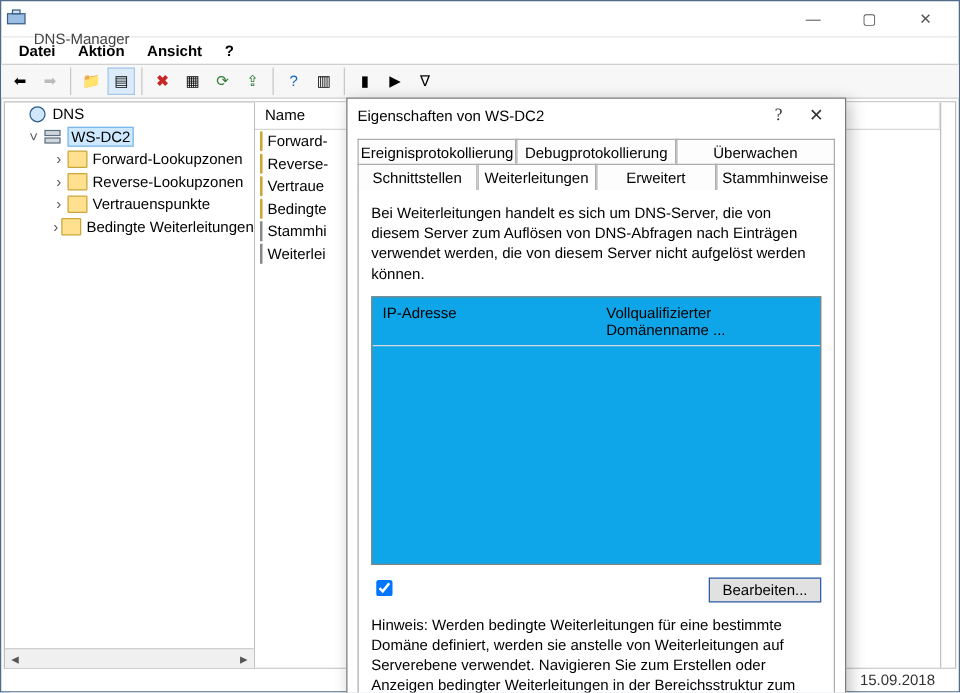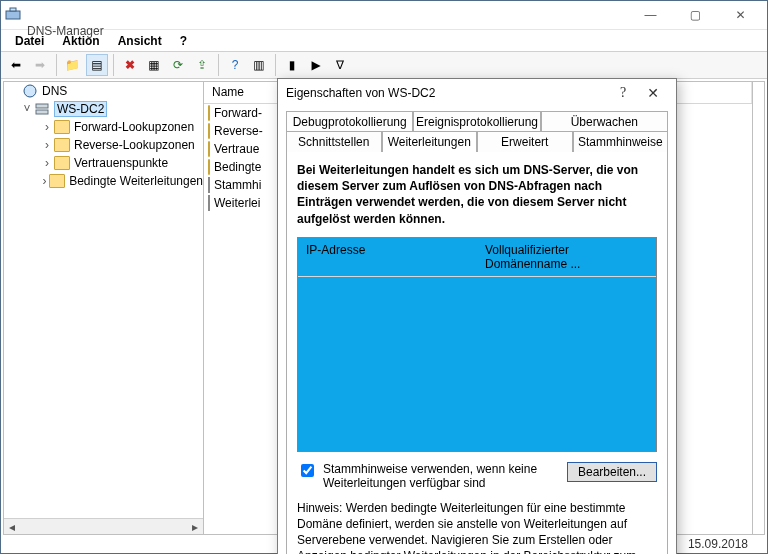--- a/index.html
+++ b/index.html
@@ -48,21 +48,21 @@
   .dlg-title{ height:28px; display:flex; align-items:center; padding:0 8px; font-size:13px;}
   .dlg-title .t{ flex:1;}
   .dlg-title .hb{ width:30px; text-align:center; font-family: "Segoe UI"; font-size:14px; color:#333;}
   .dlg-body{ padding:4px 8px 10px 8px;}
   .tab-strip{ display:flex; flex-wrap:wrap; }
   .tab{ border:1px solid #adadad; border-bottom:none; background:#fdfdfd; padding:3px 0; text-align:center; margin-bottom:-1px; position:relative;}
   .tab.row1{ flex:1 1 33.33%;}
   .tab.row2{ flex:1 1 25%;}
   .tab.active{ background:#fff; z-index:2;}
   .tab-panel{ border:1px solid #adadad; padding:10px 10px 8px 10px; background:#fff;}
-  .descr{ line-height:1.35;font-weight:bold;}
+  .descr{ line-height:1.35;}
   .forwarders-box{ border:1px solid #838383; margin-top:10px; height:215px; background:#0ea5e9; overflow:hidden;}
   .fb-head{ display:flex; border-bottom:1px solid #d8d8d8;}
   .fb-head .c{ padding:5px 8px; width:50%;}
   .fb-row{ display:flex;}
   .fb-row .c{ padding:5px 8px; width:50%;}
   .chk-row{ display:flex; align-items:flex-start; margin-top:10px; gap:6px;}
   .chk-row input{ margin-top:2px;}
   .edit-btn{ border:1px solid #2a5eaa; background:#e1e1e1; padding:2px 10px;}
   .hint{ margin-top:10px; line-height:1.35;}
 
@@ -246,39 +246,38 @@
 </div>
 
 <div class="dialog">
   <div class="dlg-title">
     <span class="t">Eigenschaften von WS-DC2</span>
     <span class="hb">?</span>
     <span class="hb">✕</span>
   </div>
   <div class="dlg-body">
     <div class="tab-strip">
+      <div class="tab row1">Ereignisprotokollierung</div>
       <div class="tab row1">Debugprotokollierung</div>
-      <div class="tab row1">Ereignisprotokollierung</div>
       <div class="tab row1">Überwachen</div>
       <div class="tab row2">Schnittstellen</div>
       <div class="tab row2 active">Weiterleitungen</div>
       <div class="tab row2">Erweitert</div>
       <div class="tab row2">Stammhinweise</div>
     </div>
     <div class="tab-panel">
       <div class="descr">Bei Weiterleitungen handelt es sich um DNS-Server, die von diesem Server zum Auflösen von DNS-Abfragen nach Einträgen verwendet werden, die von diesem Server nicht aufgelöst werden können.</div>
       <div class="forwarders-box">
         <div class="fb-head">
           <div class="c">IP-Adresse</div>
           <div class="c">Vollqualifizierter Domänenname ...</div>
         </div>
       </div>
       <div class="chk-row">
         <input type="checkbox" id="rh" checked="" style="">
-        <label for="rh" style="max-width:230px">Stammhinweise verwenden, wenn keine Weiterleitungen verfügbar sind</label>
         <div style="flex:1"></div>
         <button class="edit-btn">Bearbeiten...</button>
       </div>
       <div class="hint">Hinweis: Werden bedingte Weiterleitungen für eine bestimmte Domäne definiert, werden sie anstelle von Weiterleitungen auf Serverebene verwendet. Navigieren Sie zum Erstellen oder Anzeigen bedingter Weiterleitungen in der Bereichsstruktur zum Knoten für bedingte Weiterleitungen.</div>
     </div>
   </div>
 
 </div>
 
 </body></html>

